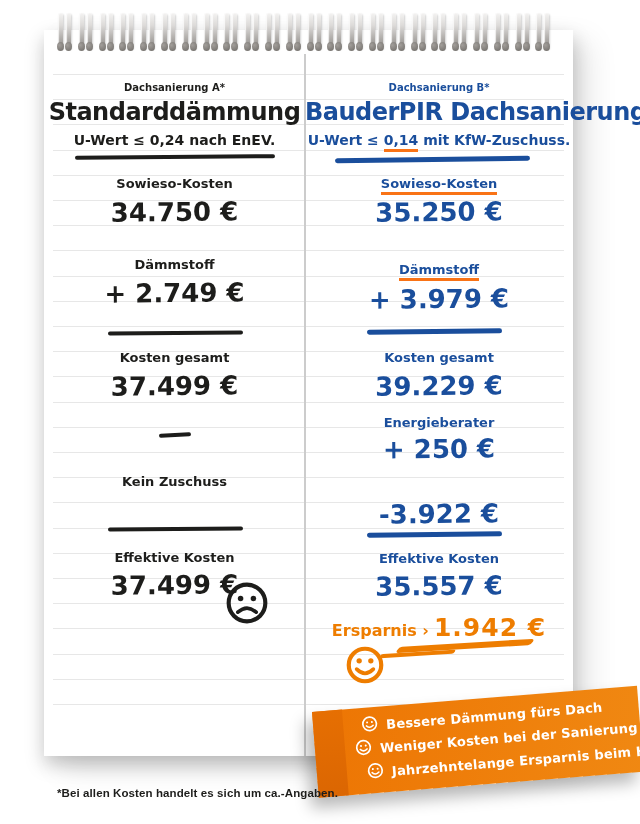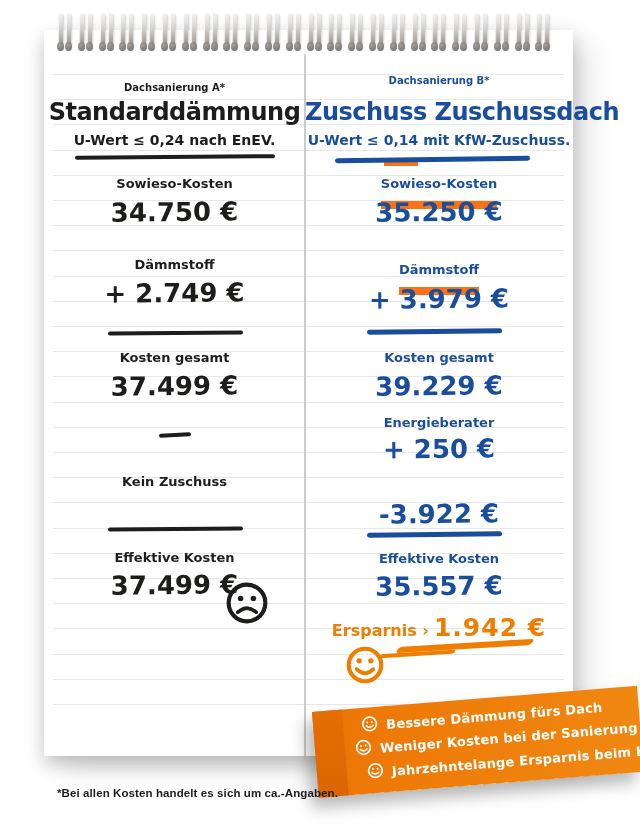--- a/index.html
+++ b/index.html
@@ -37,21 +37,21 @@
   
   .col{position:absolute;top:75px;height:625px;text-align:center;}
   .col-left{left:44px;width:261px;color:#1d1d1b;}
   .col-right{left:305px;width:268px;color:#1a4e9c;}
   .abs{position:absolute;left:0;right:0;}
   .subtitle{font-size:10px;font-weight:700;}
   .title{font-size:24px;font-weight:700;letter-spacing:-0.5px;white-space:nowrap;}
   .condition{font-size:14px;font-weight:700;white-space:nowrap;}
   .label{font-size:13px;font-weight:700;}
   .value{font-size:26px;font-weight:700;transform:rotate(-0.6deg);}
-  .u-orange{border-bottom:8px solid #f97316;padding-bottom:10px;}
+  .u-orange{border-bottom:3px solid #f97316;padding-bottom:1px;}
   .bar{position:absolute;border-radius:3px;}
   .bar-black{background:#1d1d1b;height:4px;transform:rotate(-0.5deg);}
   .bar-blue{background:#1a4e9c;height:5px;transform:rotate(-0.7deg);}
   .bar-center{left:50%;}
   .dash{position:absolute;left:50%;width:32px;height:4px;margin-left:-16px;background:#1d1d1b;border-radius:2px;transform:rotate(-3deg);}
   
   .savings{position:absolute;left:0;right:0;color:#ee7d00;white-space:nowrap;}
   .savings .s-label{font-size:16px;font-weight:700;}
   .savings .s-value{font-size:25px;font-weight:700;letter-spacing:1px;}
   .swoosh{
@@ -221,22 +221,22 @@
     <svg width="44" height="44" viewBox="0 0 48 48">
       <circle cx="24" cy="24" r="20" fill="none" stroke="#1d1d1b" stroke-width="4.5"></circle>
       <circle cx="17" cy="19" r="3" fill="#1d1d1b"></circle>
       <circle cx="31" cy="19" r="3" fill="#1d1d1b"></circle>
       <path d="M14 34 q10 -9 20 0" fill="none" stroke="#1d1d1b" stroke-width="4" stroke-linecap="round"></path>
     </svg>
   </div>
 </div>
 
 <div class="col col-right">
-  <div class="abs subtitle" style="top:0">Dachsanierung B*</div>
-  <div class="abs title" style="top:23px">Zuschuss Zuschussdach</div>
+  <div class="abs subtitle" style="top:7px">Dachsanierung B*</div>
+  <div class="abs title" style="top:23px">BauderPIR Dachsanierung</div>
   <div class="abs condition" style="top:57px"><span>U-Wert ≤ </span><span class="u-orange">0,14</span><span> mit KfW-Zuschuss.</span></div>
   <div class="bar bar-blue bar-center" style="top:82px;width:195px;margin-left:-104px"></div>
 
   <div class="abs label" style="top:101px"><span class="u-orange">Sowieso-Kosten</span></div>
   <div class="abs value" style="top:122px">35.250 €</div>
 
   <div class="abs label" style="top:187px"><span class="u-orange">Dämmstoff</span></div>
   <div class="abs value" style="top:209px">+ 3.979 €</div>
   <div class="bar bar-blue bar-center" style="top:254px;width:135px;margin-left:-72px"></div>
 

